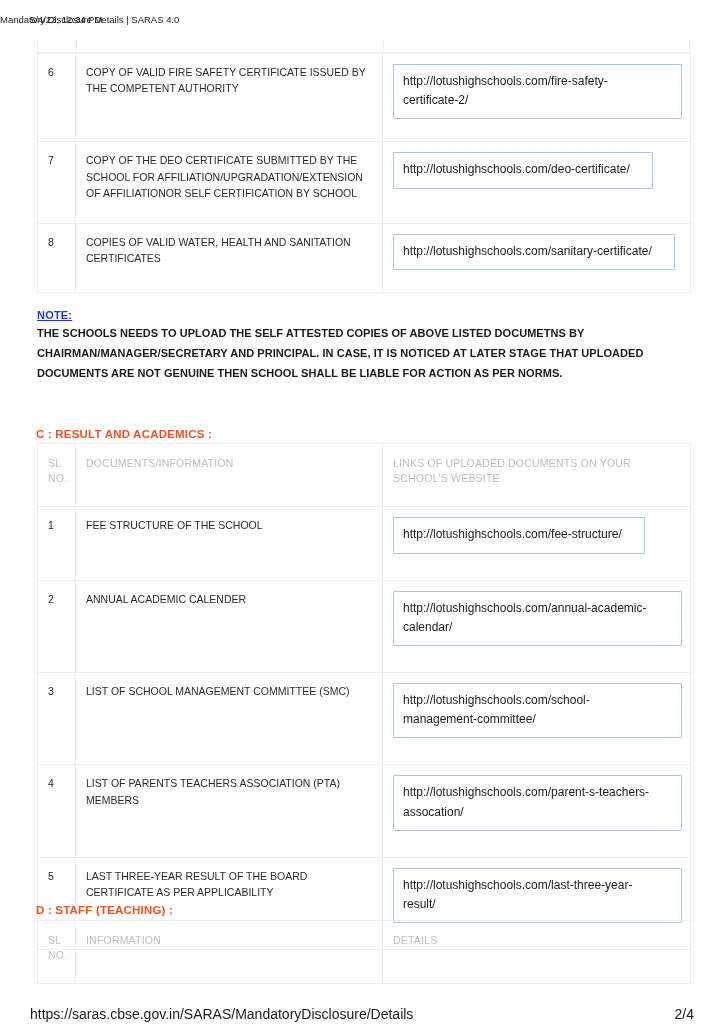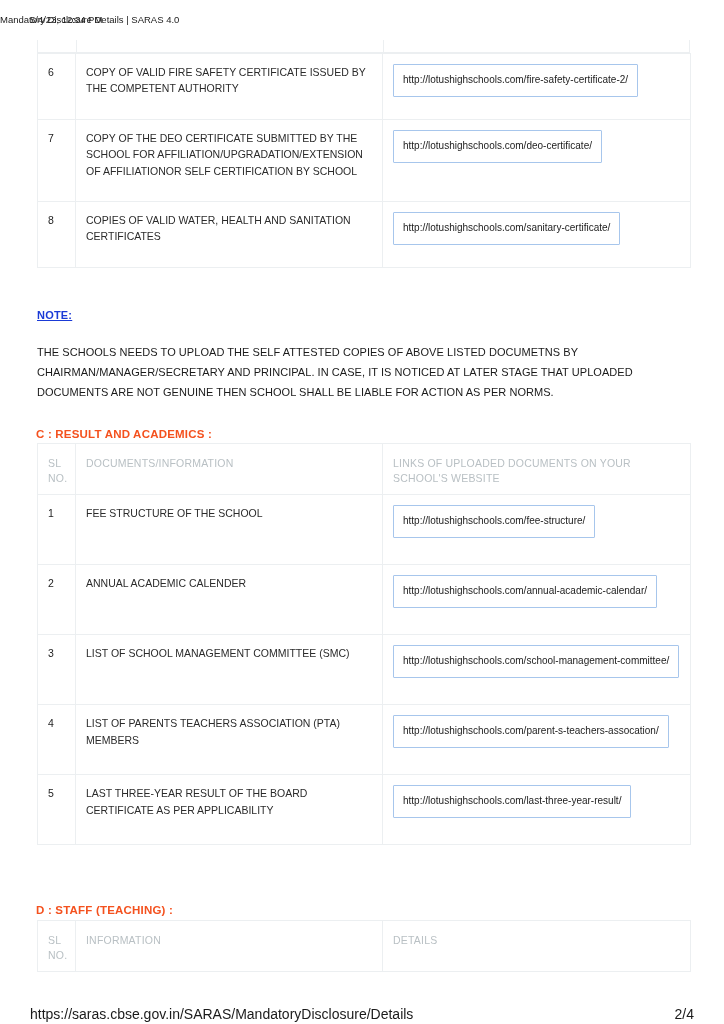--- a/index.html
+++ b/index.html
@@ -61,43 +61,43 @@
   .dtable .c-sl   { width: 38px; }
   .dtable .c-doc  { width: 307px; }
   .dtable .c-link { width: 308px; }
 
   .dtable thead th {
     color: #b9c0c4;
     font-size: 10.5px;
     letter-spacing: 0.2px;
     line-height: 1.45;
     padding-top: 12px;
-    padding-bottom: 8px;
+    padding-bottom: 20px;
   }
   .dtable tbody td {
     color: #2b2b2b;
     line-height: 1.55;
   }
   .dtable tbody td.c-sl {
     color: #1c1c1c;
   }
   .cell-text {
     display: block;
     white-space: pre-line;
   }
 
   
   .urlbox {
     display: inline-block;
     box-sizing: border-box;
     border: 1px solid #a7c6ec;
     background: #ffffff;
     border-radius: 1px;
-    padding: 7px 9px 8px 9px;
-    font-size: 10px;
+    padding: 7px 22px 8px 9px;
+    font-size: 12px;
     color: #1c1c1c;
     line-height: 1.6;
     max-width: 295px;
     word-break: break-word;
   }
 
   
   .dtable.t-b tbody td { padding-bottom: 22px; }
   .dtable.t-c tbody td { padding-bottom: 26px; }
 
@@ -109,23 +109,23 @@
   }
   .note-title {
     display: inline-block;
     color: #1a3ad6;
     font-weight: bold;
     font-size: 11px;
     text-decoration: underline;
     letter-spacing: 0.2px;
   }
   .note-body {
-    margin-top: 19px;
+    margin-top: 0;
     color: #1a1a1a;
-    font-weight: normal;
+    font-weight: bold;
     font-size: 11px;
     line-height: 1.82;
     letter-spacing: 0.05px;
     white-space: pre-line;
   }
 
   
   .section-heading {
     position: absolute;
     left: 36px;

